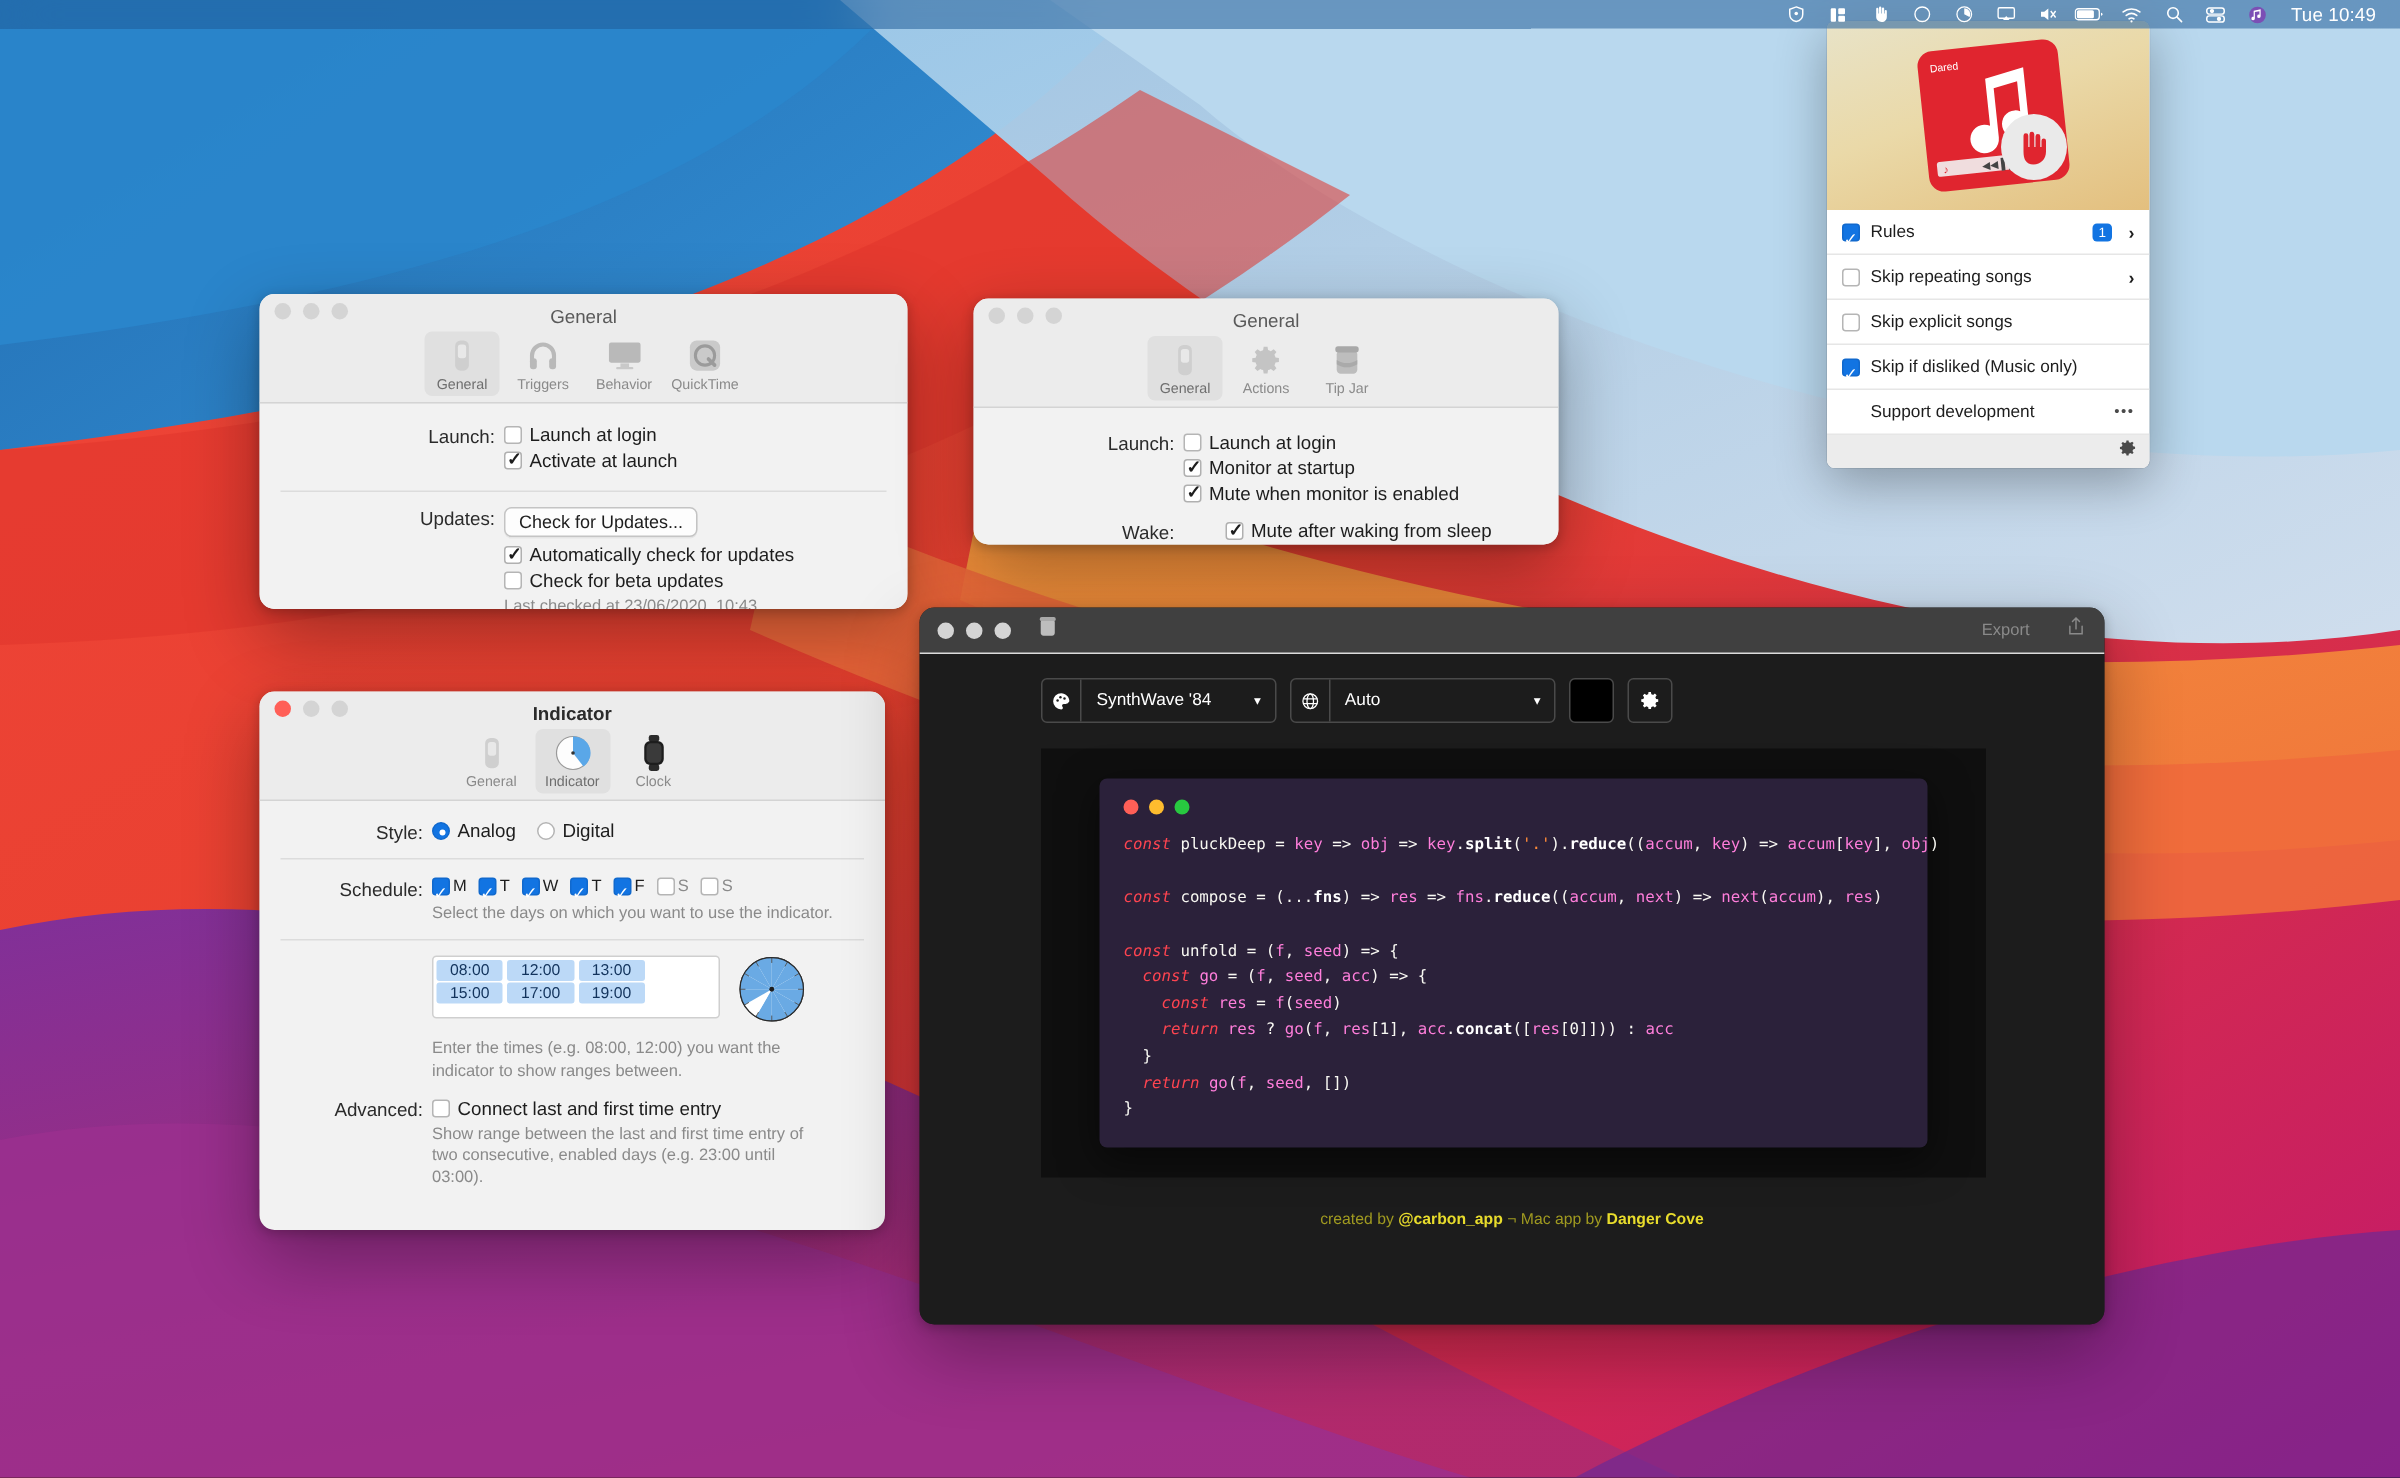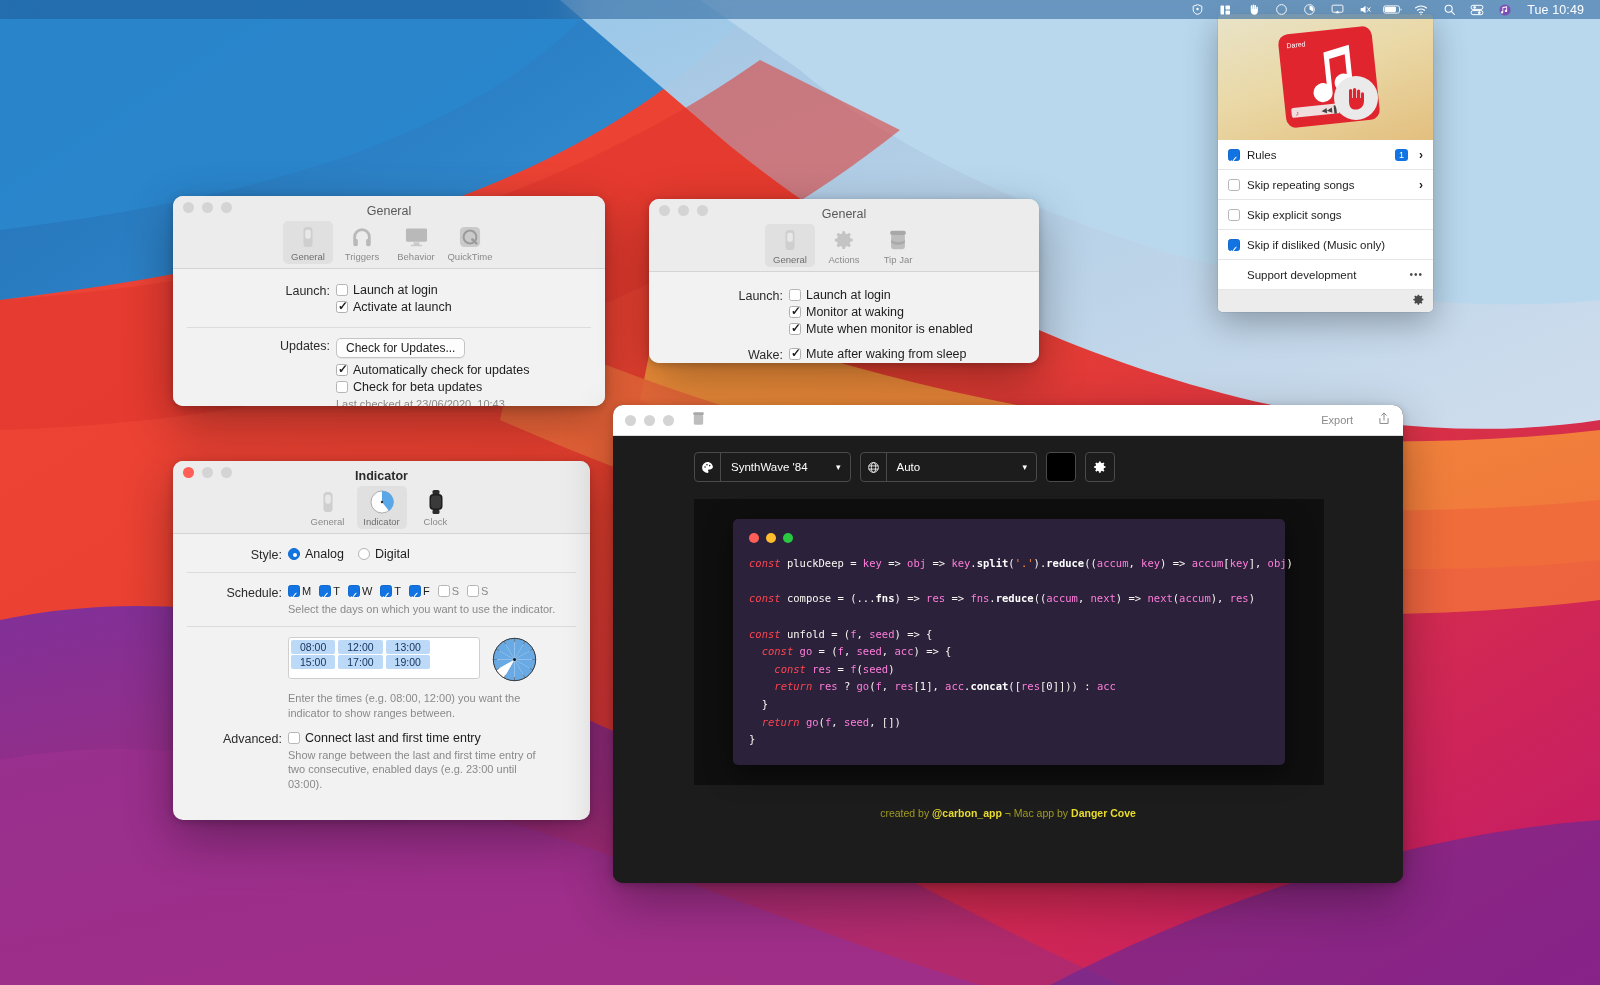--- a/index.html
+++ b/index.html
@@ -140,21 +140,21 @@
   }
   .chev { color:#1d1d1d; font-size:12px; font-weight:700; margin-left:4px; }
   .pop-foot {
     height:22px; background:#ececec; display:flex; align-items:center;
     justify-content:flex-end; padding-right:8px;
   }
 
   
   #carbon { left:613px; top:405px; width:790px; height:478px; background:#1c1c1c; }
   #carbon-title {
-    height:31px; background:#ffffff; display:flex; align-items:center;
+    height:31px; background:#404040; display:flex; align-items:center;
     padding:0 12px; position:relative; border-bottom:1px solid #dcdcdc;
   }
   #carbon-body { background:#1c1c1c; height:447px; padding:0; }
   .cbar { display:flex; align-items:center; gap:9px; padding:16px 0 0 81px; }
   .csel {
     display:flex; align-items:center; border:1px solid #4a4a4a; border-radius:4px;
     height:30px; background:#1c1c1c;
   }
   .csel-ico {
     width:26px; height:28px; display:flex; align-items:center; justify-content:center;
@@ -500,29 +500,29 @@
   <div class="prefs-body" style="padding-top:16px;">
     <div class="row">
       <div class="row-label" style="width:140px;">Launch:</div>
       <div>
         <div class="cb-line">
           <span class="cb"></span>
           <span class="cb-text">Launch at login</span>
         </div>
         <div class="cb-line">
           <span class="cb checked"></span>
-          <span class="cb-text">Monitor at waking</span>
+          <span class="cb-text">Monitor at startup</span>
         </div>
         <div class="cb-line">
           <span class="cb checked"></span>
           <span class="cb-text">Mute when monitor is enabled</span>
         </div>
       </div>
     </div>
-    <div class="row" style="margin-top:8px;">
+    <div class="row" style="margin-top:8px;gap:28px;">
       <div class="row-label" style="width:140px;">Wake:</div>
       <div>
         <div class="cb-line">
           <span class="cb checked"></span>
           <span class="cb-text">Mute after waking from sleep</span>
         </div>
       </div>
     </div>
   </div>
 </div>

